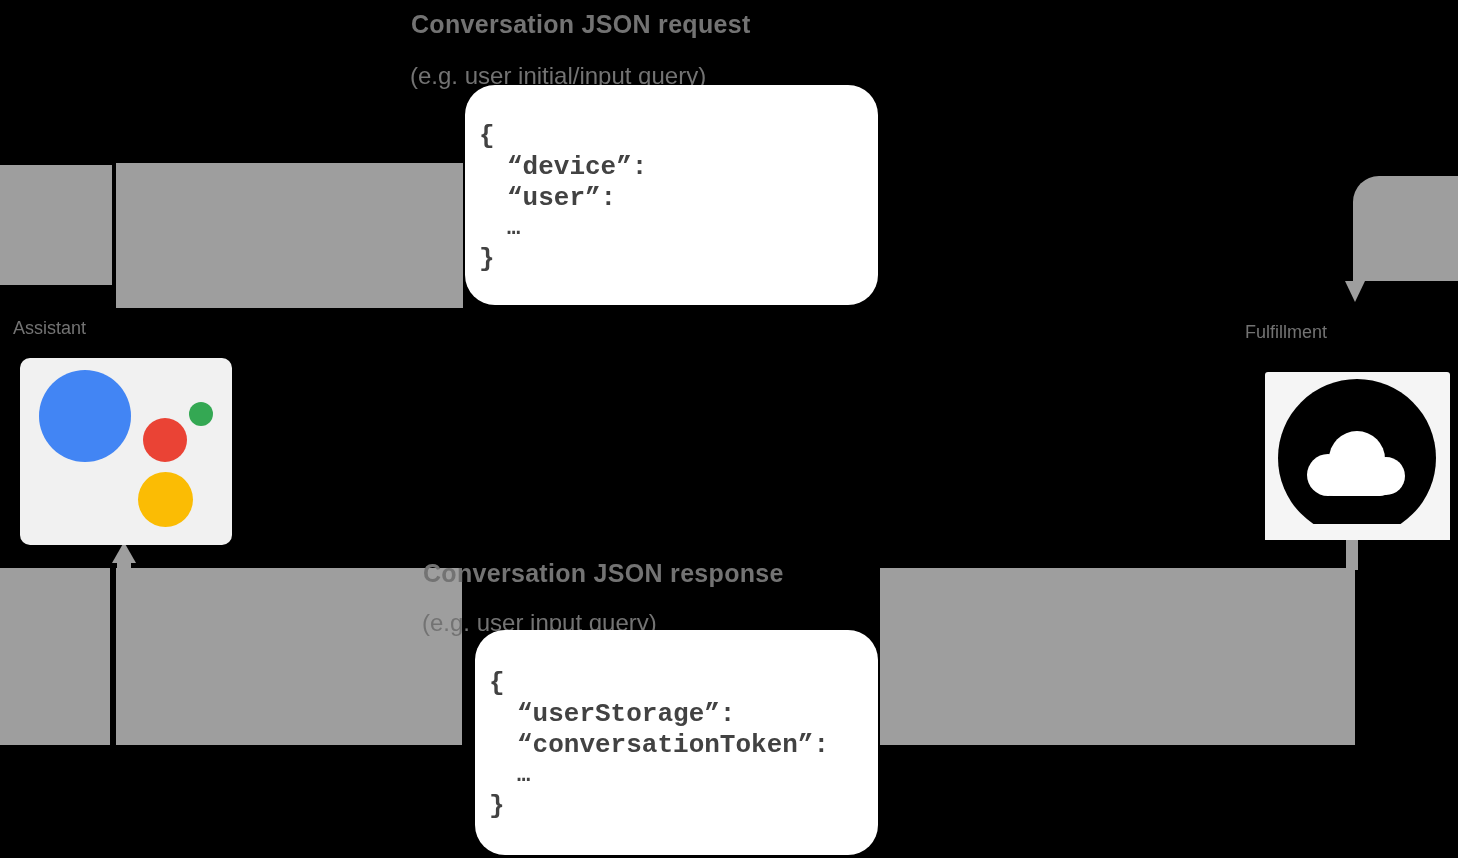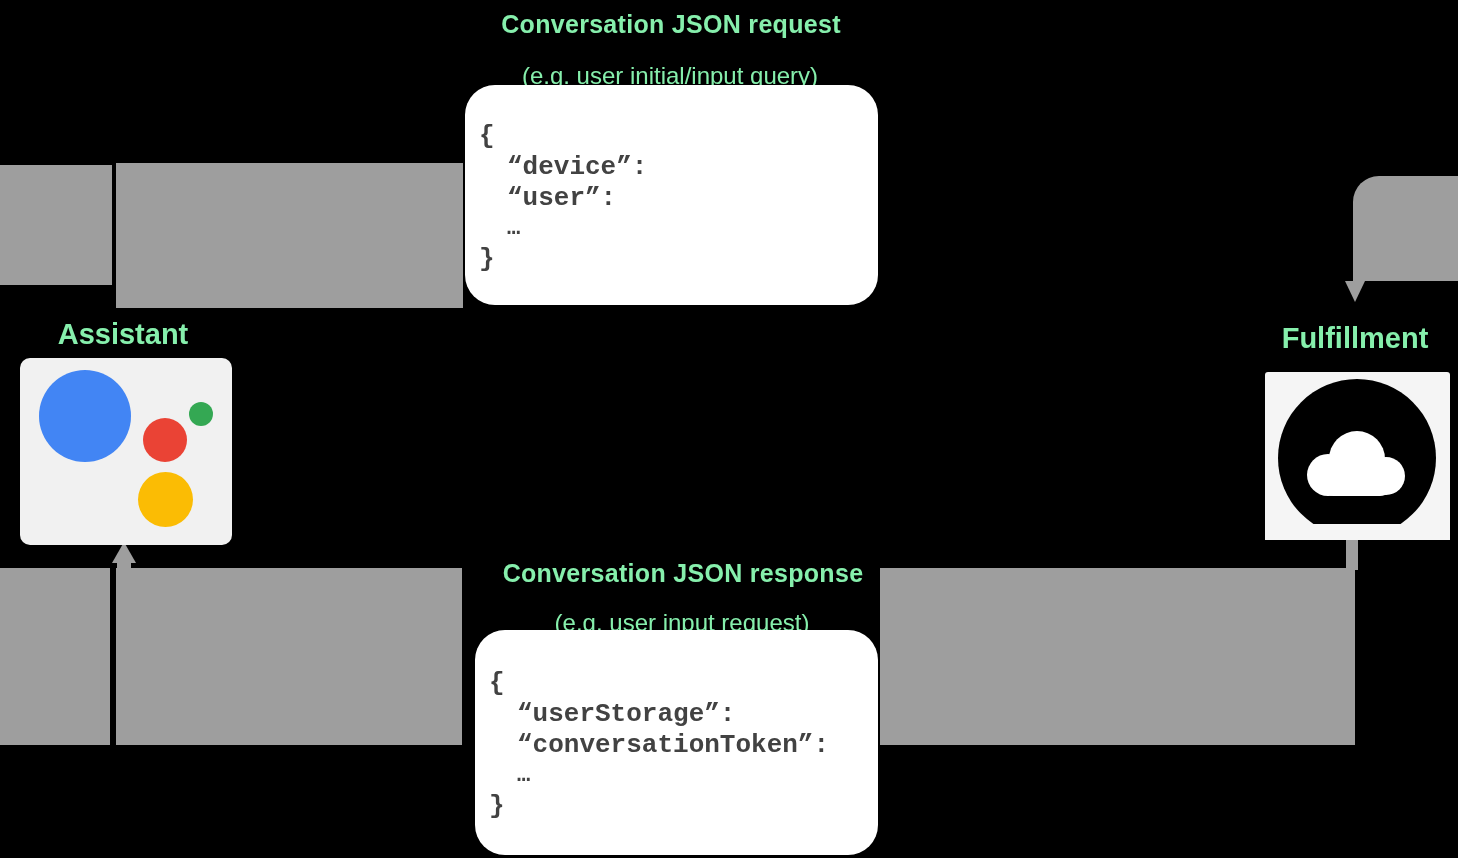--- a/index.html
+++ b/index.html
@@ -11,24 +11,24 @@
   .band{position:absolute;background:#9e9e9e;}
   .band.rounded-tl{border-top-left-radius:26px;}
   
   .arrow-down{position:absolute;width:0;height:0;
     border-left:10px solid transparent;border-right:10px solid transparent;
     border-top:21px solid #9e9e9e;}
   .arrow-up{position:absolute;width:0;height:0;
     border-left:12px solid transparent;border-right:12px solid transparent;
     border-bottom:21px solid #9e9e9e;}
   
-  .lbl{position:absolute;color:#86efac;text-align:center;white-space:nowrap;}
+  .lbl{position:absolute;color:#737373;text-align:left;white-space:nowrap;}
   .flow-title{width:520px;font-size:25px;font-weight:700;letter-spacing:.3px;}
   .flow-sub{width:520px;font-size:24px;margin-top:20px;}
-  .icon-lbl{width:220px;font-size:29px;font-weight:700;}
+  .icon-lbl{width:220px;font-size:18px;font-weight:400;}
   
   .code-box{
     position:absolute;background:#ffffff;border-radius:30px;
     font-family:"Liberation Mono","DejaVu Sans Mono",monospace;
     font-weight:700;color:#424242;font-size:26px;line-height:31px;
   }
   .code-inner{padding:36px 10px 0 14px;}
   .code-line{white-space:pre;}
   .code-line.ind{padding-left:28px;}
   .code-line.dots{font-size:22px;line-height:30px;}
@@ -64,21 +64,21 @@
     <div class="code-inner">
       <div class="code-line">{</div>
       <div class="code-line ind">“device”:</div>
       <div class="code-line ind">“user”:</div>
       <div class="code-line ind dots">…</div>
       <div class="code-line">}</div>
     </div>
   </div>
 
   <div class="lbl flow-title" style="left:423px;top:559px;">Conversation JSON response</div>
-  <div class="lbl flow-sub" style="left:422px;top:589px;">(e.g. user input request)</div>
+  <div class="lbl flow-sub" style="left:422px;top:589px;">(e.g. user input query)</div>
 
   <div class="code-box" style="left:475px;top:630px;width:403px;height:225px;">
     <div class="code-inner" style="padding-top:38px;">
       <div class="code-line">{</div>
       <div class="code-line ind">“userStorage”:</div>
       <div class="code-line ind">“conversationToken”:</div>
       <div class="code-line ind dots">…</div>
       <div class="code-line">}</div>
     </div>
   </div>

